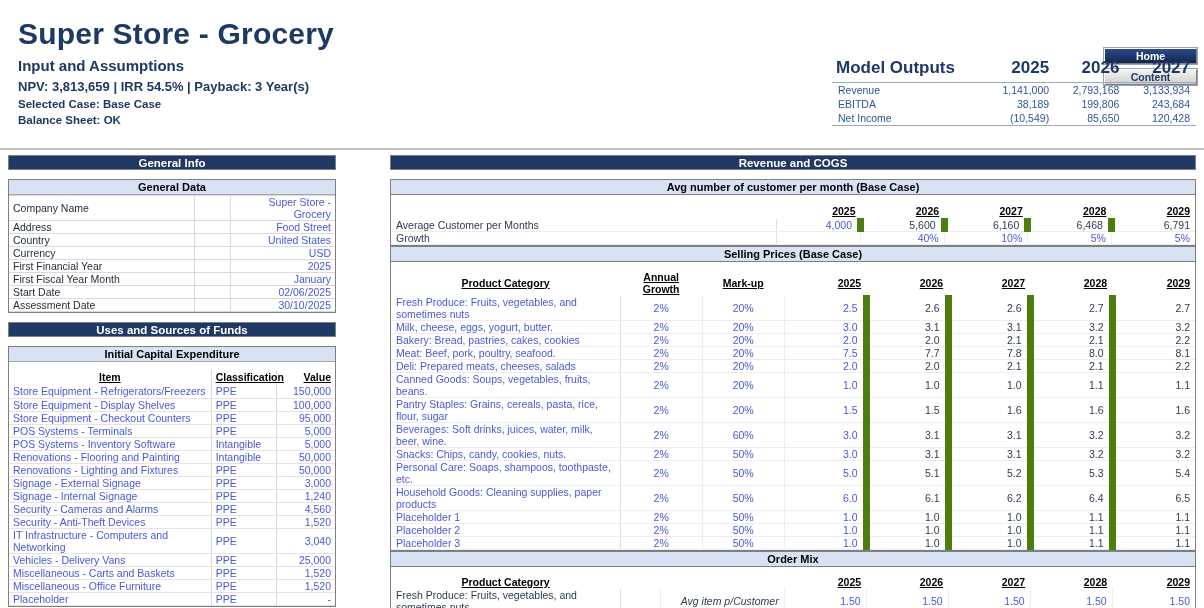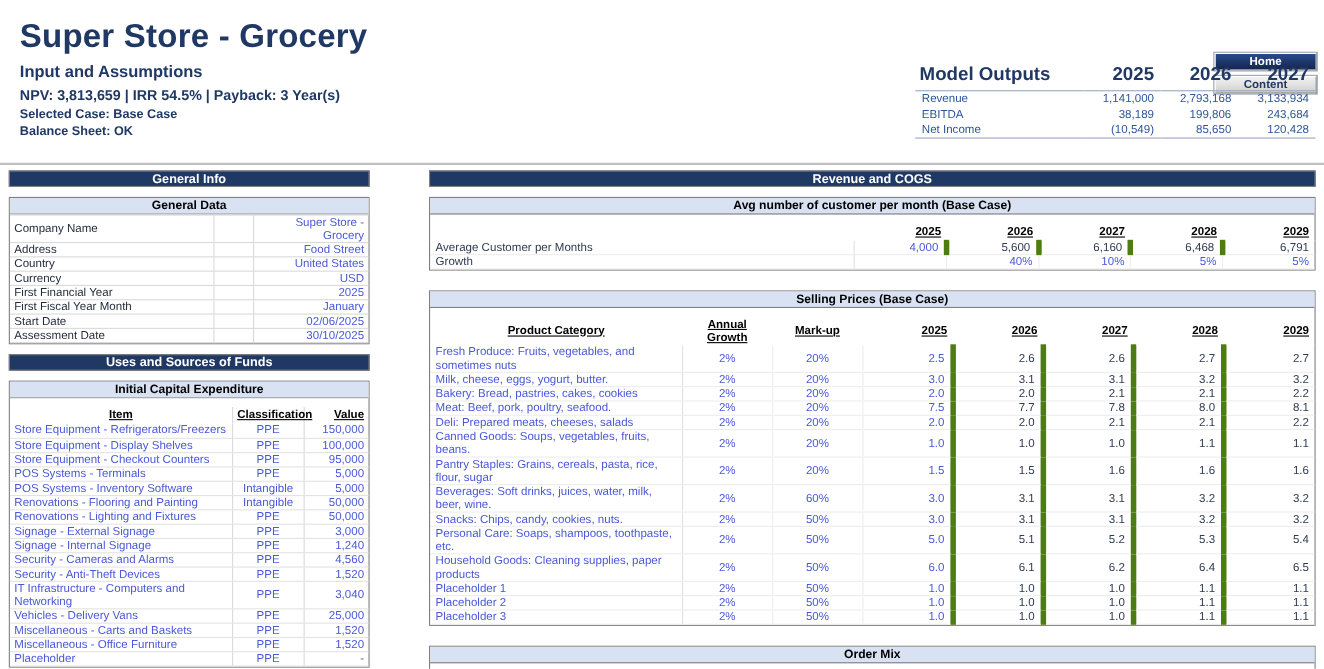--- a/index.html
+++ b/index.html
@@ -86,45 +86,45 @@
   
   #capex-tbl { }
   #capex-tbl .hrow td {
     font-weight: bold; color: #000; text-align: center;
     text-decoration: underline; font-size: 10.5px; padding-bottom: 1px; height: 15px;
   }
   #capex-tbl .hrow td.item { text-align: center; }
   #capex-tbl .hrow td.val { text-align: right; }
   #capex-tbl td { border-bottom: 1px solid #e3e3e3; color: #4a59d6; }
   #capex-tbl td.item { text-align: left; border-right: 1px solid #d9d9d9; }
-  #capex-tbl td.cls  { text-align: center; border-right: 1px solid #d9d9d9; }
+  #capex-tbl td.cls  { border-right: 1px solid #d9d9d9; }
   #capex-tbl td.val  { text-align: right; }
   #capex-tbl .hrow td { border-bottom: none; }
   #capex-spacer { height: 8px; }
 
   
-  .rcard { border: 1px solid #7f7f7f; background: #ffffff; margin-bottom: 18px; }
+  .rcard { border: 1px solid #7f7f7f; background: #ffffff; margin-bottom: 0; }
   .rcard-title {
     background: #d9e2f3; color: #000000;
     font-size: 11px; font-weight: bold; text-align: center;
     line-height: 15px; height: 15px; border-bottom: 1px solid #808080;
   }
   .rtbl { border-collapse: collapse; width: 100%; table-layout: fixed; }
   .rtbl td { font-size: 10.5px; height: 13px; padding: 0 5px; }
   .rtbl .yr {
     font-weight: bold; color: #000; text-align: right;
     text-decoration: underline;
   }
   .rtbl .colhdr {
     font-weight: bold; color: #000; text-decoration: underline; text-align: center;
   }
   .rtbl .colhdr.ctr { text-align: center; }
   .rtbl td.lbl { text-align: left; color: #2f3b52; border-right: 1px solid #e0e0e0; }
   .rtbl td.lblp { text-align: left; color: #4a59d6; border-right: 1px solid #e0e0e0; }
-  .rtbl td.n  { text-align: right; color: #2f3b52; border-left: 5px solid #4d7c0f; }
+  .rtbl td.n  { text-align: right; color: #2f3b52; border-left: 7px solid #4d7c0f; }
   .rtbl td.b  { text-align: right; color: #4a59d6; border-left: 1px solid #ededed; }
   .rtbl td.c  { text-align: center; color: #4a59d6; border-left: 1px solid #ededed; }
   .rtbl td.mixlbl { text-align: right; color: #2f3b52; font-style: italic; border-left: 1px solid #ededed; border-right:1px solid #ededed;}
   .rtbl td.blank { border-left: 1px solid #ededed; }
   .rtbl tr.body td { border-bottom: 1px solid #ededed; }
   .rtbl tr.spacer td { height: 9px; border: none; }
   .rtbl tr.hdr td { border-bottom: 1.3px solid #ffffff; }
 </style>
 </head>
 <body>

